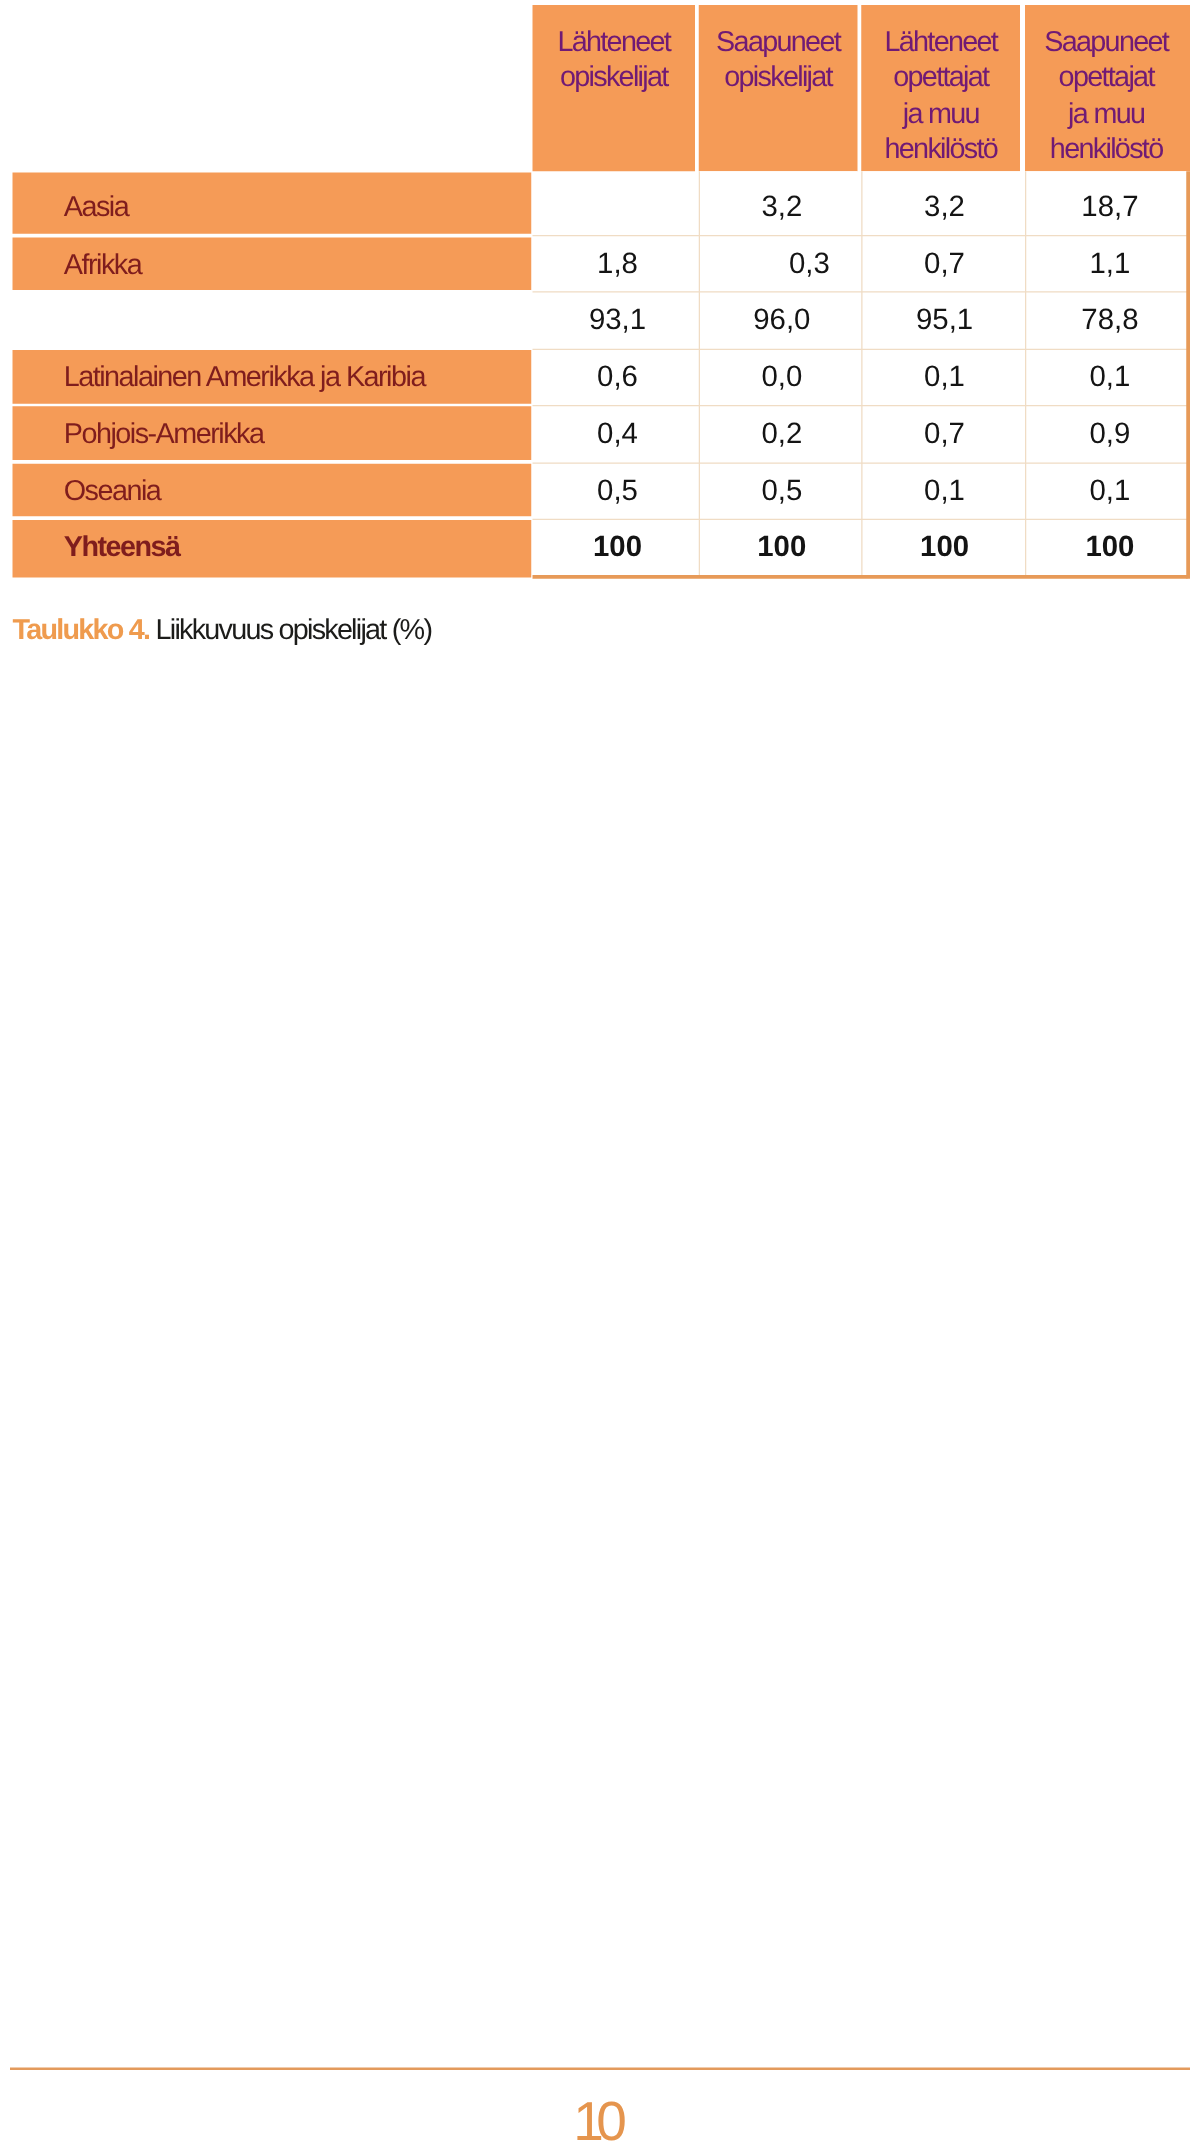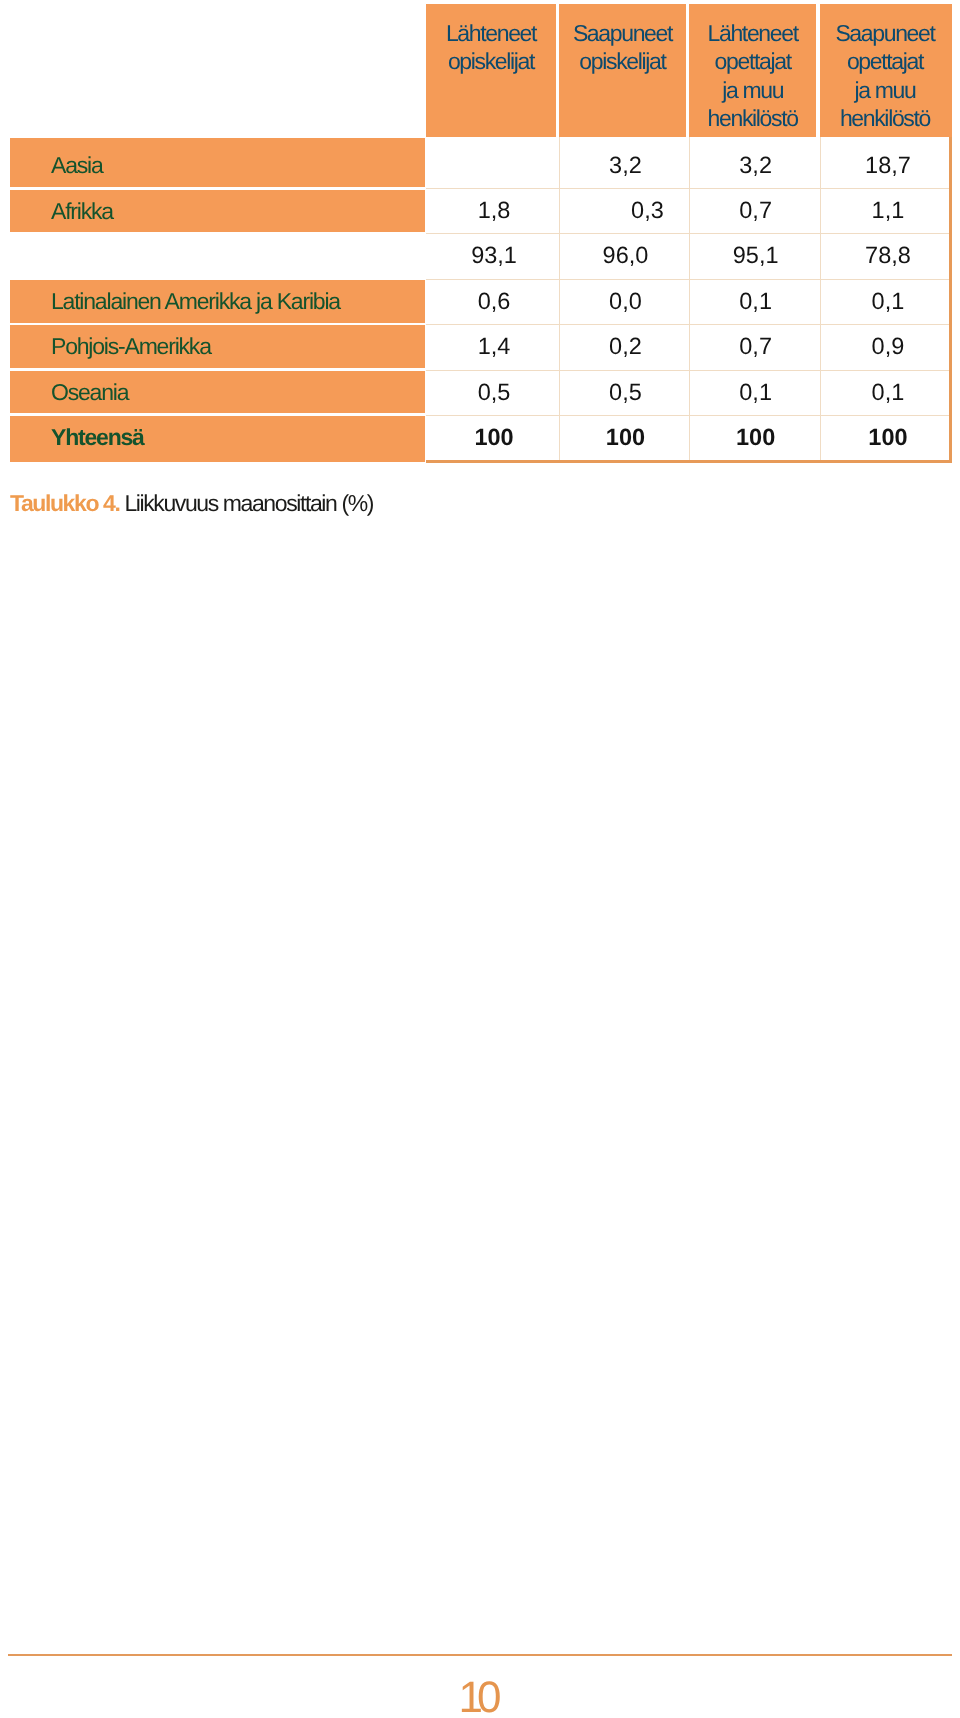--- a/index.html
+++ b/index.html
@@ -7,26 +7,26 @@
   body{width:960px;height:1718px;background:#ffffff;
        font-family:"Liberation Sans",sans-serif;
        -webkit-font-smoothing:antialiased;text-rendering:geometricPrecision;}
   *{box-sizing:border-box;}
 
   .page{position:relative;width:960px;height:1718px;overflow:hidden;background:#ffffff;}
 
   
   .tbl{position:absolute;left:10px;top:4px;width:942px;height:460px;}
 
-  .hcell{position:absolute;top:0;height:132.5px;background:#f59b57;color:#0c4a6e;
+  .hcell{position:absolute;top:0;height:132.5px;background:#f59b57;color:#701a75;
          font-size:23px;line-height:28.3px;letter-spacing:-1.35px;
          text-align:center;padding-top:15px;}
   .hline-text{display:block;}
 
-  .rowlabel{position:absolute;left:0;width:414.5px;background:#f59b57;color:#14532d;
+  .rowlabel{position:absolute;left:0;width:414.5px;background:#f59b57;color:#7f1d1d;
             font-size:23px;letter-spacing:-1.2px;}
   .rowlabel .txt{position:absolute;left:41px;top:0;white-space:nowrap;}
 
   .vcell{position:absolute;background:#ffffff;color:#141414;
          font-size:23.5px;letter-spacing:0;text-align:center;text-indent:6px;}
   .vcell .txt{position:absolute;left:0;right:0;top:0;}
 
   .total .txt{font-weight:bold;}
 
   .vline{position:absolute;background:#f0dcc4;width:1px;}
@@ -130,21 +130,21 @@
     <div class="vcell" style="left: 549.25px; width: 126.4px; top: 274.75px; height: 45.45px;">
         <span class="txt" style="line-height: 44.73px;">0,0</span>
       </div>
     <div class="vcell" style="left: 679.15px; width: 127px; top: 274.75px; height: 45.45px;">
         <span class="txt" style="line-height: 44.73px;">0,1</span>
       </div>
     <div class="vcell" style="left: 809.65px; width: 130.6px; top: 274.75px; height: 45.45px;">
         <span class="txt" style="line-height: 44.73px;">0,1</span>
       </div>
     <div class="vcell" style="left: 416.25px; width: 129.5px; top: 320.2px; height: 45.4px;">
-        <span class="txt" style="line-height: 44.33px;">1,4</span>
+        <span class="txt" style="line-height: 44.33px;">0,4</span>
       </div>
     <div class="vcell" style="left: 549.25px; width: 126.4px; top: 320.2px; height: 45.4px;">
         <span class="txt" style="line-height: 44.33px;">0,2</span>
       </div>
     <div class="vcell" style="left: 679.15px; width: 127px; top: 320.2px; height: 45.4px;">
         <span class="txt" style="line-height: 44.33px;">0,7</span>
       </div>
     <div class="vcell" style="left: 809.65px; width: 130.6px; top: 320.2px; height: 45.4px;">
         <span class="txt" style="line-height: 44.33px;">0,9</span>
       </div>
@@ -181,18 +181,18 @@
     <div class="hline" style="left: 416.25px; top: 274.75px; width: 524px;"></div>
     <div class="hline" style="left: 416.25px; top: 320.2px; width: 524px;"></div>
     <div class="hline" style="left: 416.25px; top: 365.6px; width: 524px;"></div>
     <div class="hline" style="left: 416.25px; top: 410.6px; width: 524px;"></div>
     <div class="rightline" style="left: 938.6px; top: 132.5px; height: 326.5px;"></div>
     <div class="botline" style="left: 416.25px; top: 455.5px; width: 524px;"></div>
   </div>
 
   <div class="caption">
     <span class="num">Taulukko 4.</span>
-    <span class="txt">Liikkuvuus maanosittain (%)</span>
+    <span class="txt">Liikkuvuus opiskelijat (%)</span>
   </div>
 
   <div class="rule"></div>
   <div class="pageno">10</div>
 </div>
 
 </body></html>

